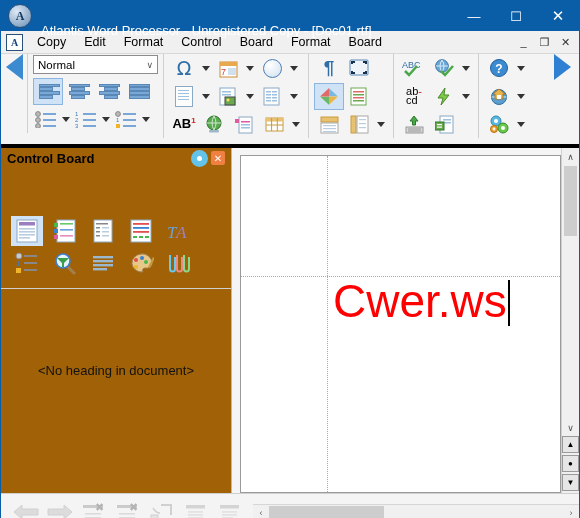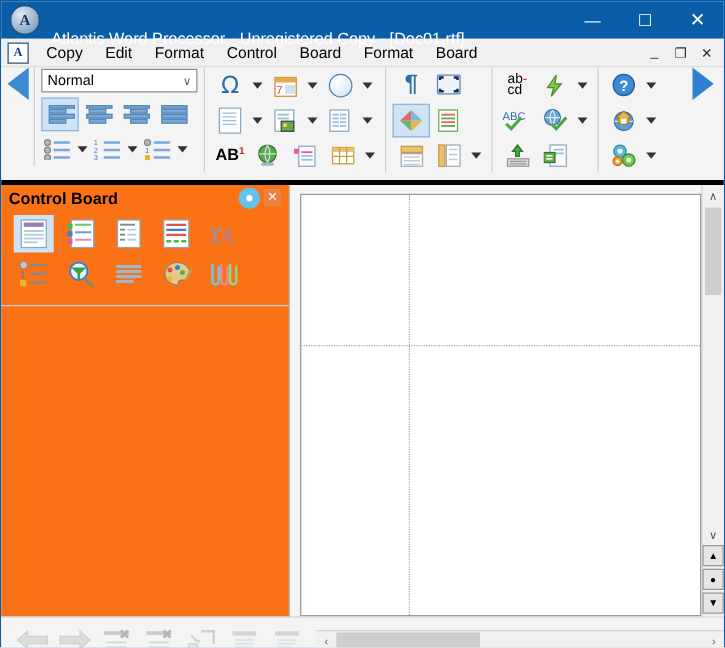--- a/index.html
+++ b/index.html
@@ -57,22 +57,22 @@
   
   .lines{width:19px;height:15px;display:flex;flex-direction:column;justify-content:space-between;}
   .lines i{display:block;height:2.5px;background:#7aa8d6;border:0.5px solid #5a88b6;}
   .doc-ico{width:16px;height:19px;border:1px solid #8aa8c4;background:#fdfdfd;position:relative;}
   .doc-ico b{position:absolute;left:2px;right:3px;height:1.5px;background:#9cc0e0;display:block;}
   .circ{width:17px;height:17px;border-radius:50%;border:1.5px solid #4a7fb5;
         background:radial-gradient(circle at 35% 30%,#fff,#cfe0f0);}
 
   
   .body{display:flex;height:345px;}
-  .sidebar{width:231px;background:#f97316;border-right:1px solid #b9b9b9;
-           display:flex;flex-direction:column;box-sizing:border-box;}
+  .sidebar{width:231px;background:#a16207;border-right:1px solid #b9b9b9;
+           display:flex;flex-direction:column;box-sizing:border-box;gap:44px;}
   .cb-head{height:20px;display:flex;align-items:center;padding:0 6px;}
   .cb-title{font-size:13px;font-weight:bold;}
   .cb-acts{margin-left:auto;display:flex;gap:5px;align-items:center;}
   .gear{width:13px;height:13px;border-radius:50%;background:#64c3e8;
         box-shadow:0 0 0 2px #64c3e8;position:relative;}
   .gear::after{content:"";position:absolute;left:4px;top:4px;width:5px;height:5px;
                border-radius:50%;background:#fff;}
   .xbtn{width:14px;height:14px;background:#f07f42;color:#fff;font-size:10px;
         display:flex;align-items:center;justify-content:center;border-radius:2px;}
   .cb-icons{padding:4px 10px 6px 10px;border-bottom:1px solid #cfcfcf;}
@@ -372,41 +372,41 @@
             <rect x="9" y="12" width="7" height="1.2" fill="#b8cde0"></rect>
           </svg>
         </div>
         <div class="caret"></div>
       </div>
     </div>
 
     <div class="tgroup">
       <div class="trow">
         <div class="ib">
-          <span style="font-size:11px;line-height:9px;text-align:left;">ab<span style="color:#d02020">-</span><br>cd</span>
-        </div>
-        <div class="ib">
-          <svg width="18" height="19">
-            <polygon points="10,1 3,11 8,11 6,18 14,8 9,8" fill="#7ec84a" stroke="#4a8a2a"></polygon>
-          </svg>
-        </div>
-        <div class="caret"></div>
-      </div>
-      <div class="trow">
-        <div class="ib">
           <svg width="24" height="18">
             <text x="0" y="9" font-size="9" fill="#2f6fa8" font-family="Liberation Sans">ABC</text>
             <path d="M3 12 l4 4 l8 -9" stroke="#4aa84a" stroke-width="2.5" fill="none"></path>
           </svg>
         </div>
         <div class="ib">
           <svg width="22" height="18">
             <circle cx="9" cy="7" r="6.3" fill="#6aa8d8" stroke="#3a6f9f"></circle>
             <path d="M3 7 H15 M9 1 Q13 7 9 13 Q5 7 9 1" stroke="#d8eaf8" fill="none"></path>
             <path d="M8 12 l4 4 l8 -9" stroke="#4aa84a" stroke-width="2.5" fill="none"></path>
+          </svg>
+        </div>
+        <div class="caret"></div>
+      </div>
+      <div class="trow">
+        <div class="ib">
+          <span style="font-size:11px;line-height:9px;text-align:left;">ab<span style="color:#d02020">-</span><br>cd</span>
+        </div>
+        <div class="ib">
+          <svg width="18" height="19">
+            <polygon points="10,1 3,11 8,11 6,18 14,8 9,8" fill="#7ec84a" stroke="#4a8a2a"></polygon>
           </svg>
         </div>
         <div class="caret"></div>
       </div>
       <div class="trow">
         <div class="ib">
           <svg width="19" height="19">
             <path d="M9 1 l4 5 h-2.5 v4 h-3 V6 H5 z" fill="#4aa84a" stroke="#2a7a2a"></path>
             <rect x="1" y="12" width="17" height="6" fill="#d8d8d8" stroke="#999"></rect>
             <line x1="3" y1="14" x2="16" y2="14" stroke="#999"></line>
@@ -570,27 +570,33 @@
           <div class="cbi">
             <svg width="26" height="26">
               <path d="M4 4 v14 a2.5 2.5 0 0 0 5 0 V6" stroke="#6ac8e8" stroke-width="2" fill="none"></path>
               <path d="M11 4 v14 a2.5 2.5 0 0 0 5 0 V6" stroke="#e88a8a" stroke-width="2" fill="none"></path>
               <path d="M18 4 v14 a2.5 2.5 0 0 0 5 0 V6" stroke="#8ad88a" stroke-width="2" fill="none"></path>
             </svg>
           </div>
         </div>
       </div>
 
+      <div class="cb-empty">
+        <span>&lt;No heading in document&gt;</span>
+      </div>
     </div>
 
     <div class="docarea">
       <div class="page-wrap">
         <div class="page">
           <div class="guide-v"></div>
           <div class="guide-h"></div>
+          <div class="doctext">
+            <span>Cwer.ws</span><span class="caret-bar"></span>
+          </div>
         </div>
       </div>
 
       <div class="vsb">
         <div class="sb-arrow">∧</div>
         <div class="vthumb"></div>
         <div class="vtrack"></div>
         <div class="sb-arrow">∨</div>
         <div class="browse-btn">▲</div>
         <div class="browse-btn">●</div>

